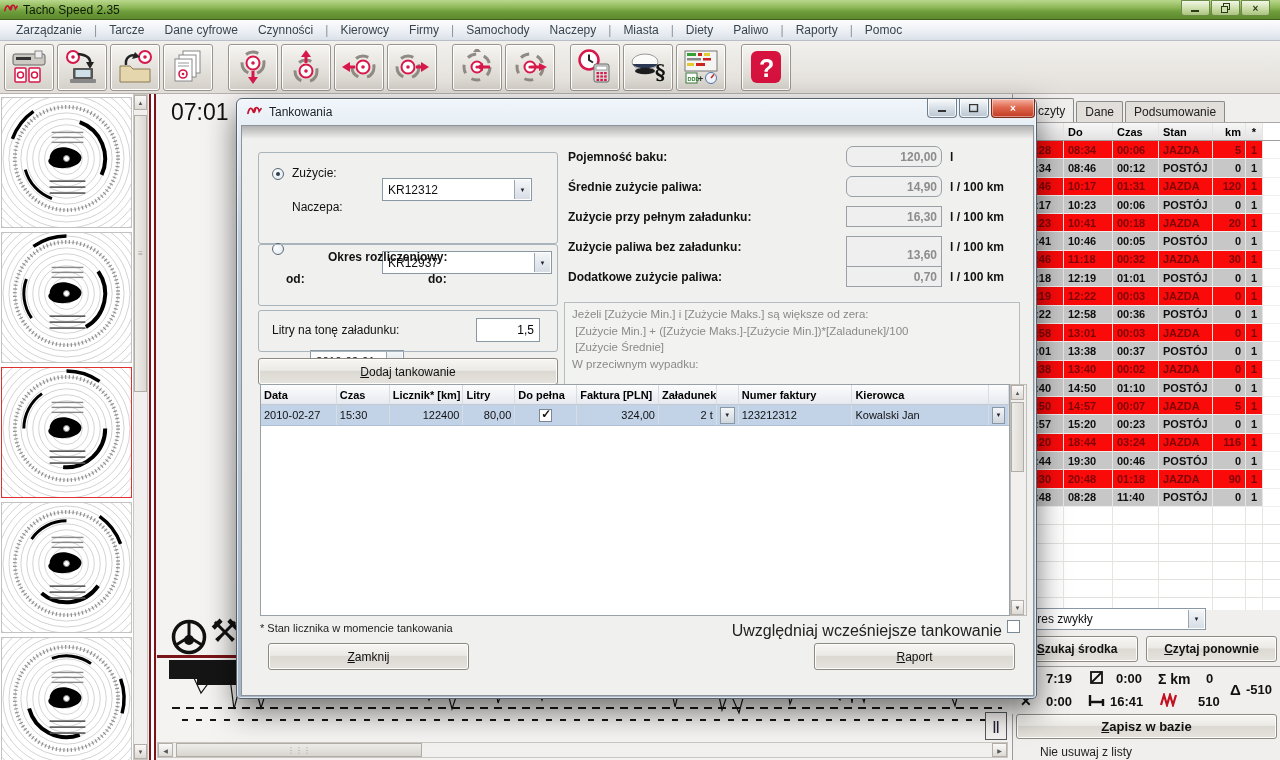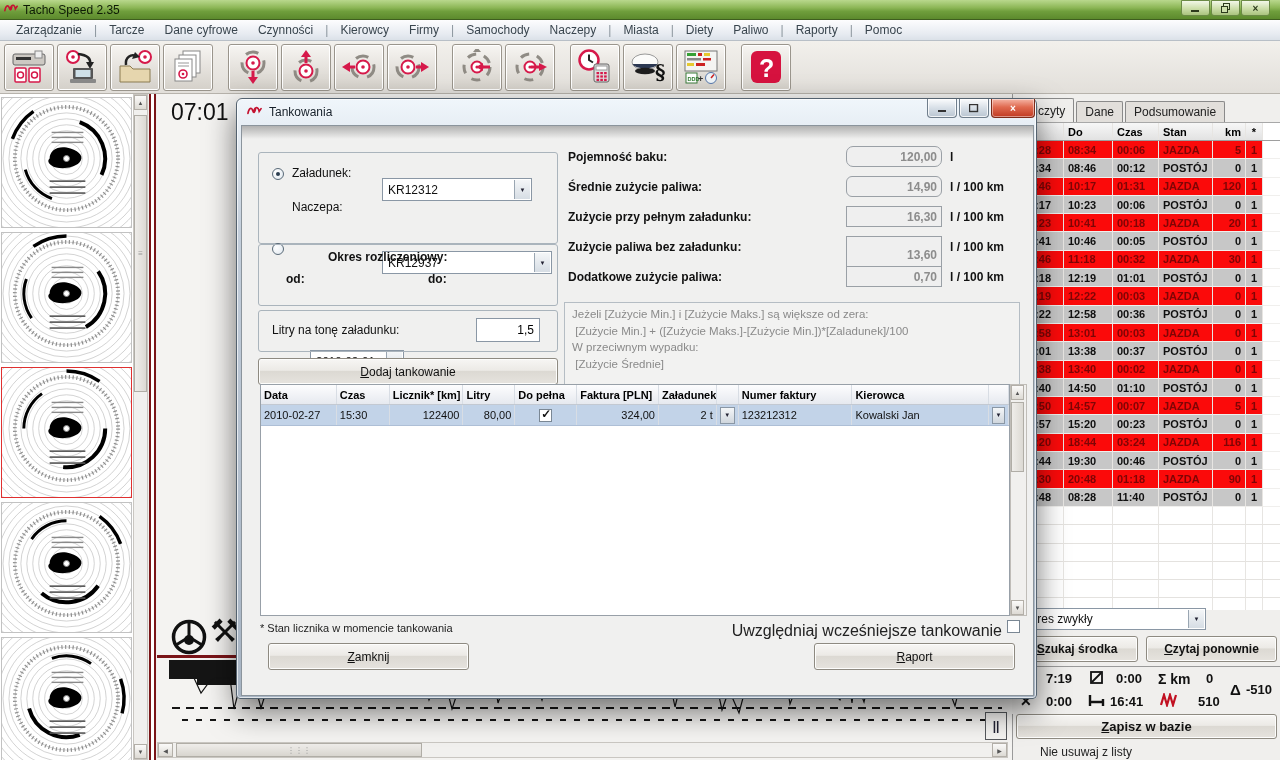--- a/index.html
+++ b/index.html
@@ -869,21 +869,21 @@
         <svg width="10" height="9">
           <rect x="0.5" y="0.5" width="8" height="7" fill="none" stroke="#333" stroke-width="1.4"></rect>
         </svg>
       </div>
     <div class="cbtn close" style="left:754px;width:44px">×</div>
 
     <div id="dlg-client">
       
       <div class="grp" style="left:16px;top:26px;width:300px;height:92px"></div>
       <span class="radio on abs" style="left:30px;top:40px"></span>
-      <span class="dlg-label" style="left:50px;top:40px">Załadunek:</span>
+      <span class="dlg-label" style="left:50px;top:40px">Zużycie:</span>
       <div class="combo abs" style="left:140px;top:34px;width:150px;height:23px">
         <span>KR12312</span>
         <span class="arrow">▼</span>
       </div>
       <span class="radio abs" style="left:30px;top:74px"></span>
       <span class="dlg-label" style="left:50px;top:74px">Naczepa:</span>
       <div class="combo abs" style="left:140px;top:66px;width:170px;height:23px">
         <span>KR12937</span>
         <span class="arrow">▼</span>
       </div>
@@ -924,21 +924,21 @@
           <span class="dlg-label b" style="left: 382px; top: 66px;">l / 100 km</span>
           <span class="dlg-label b" style="left: 0px; top: 96px;">Zużycie paliwa bez załadunku:</span>
           <div class="ro" style="left: 278px; top: 92px; width: 96px; height: 37px;">13,60</div>
           <span class="dlg-label b" style="left: 382px; top: 96px;">l / 100 km</span>
           <span class="dlg-label b" style="left: 0px; top: 126px;">Dodatkowe zużycie paliwa:</span>
           <div class="ro" style="left: 278px; top: 122px; width: 96px; height: 21px;">0,70</div>
           <span class="dlg-label b" style="left: 382px; top: 126px;">l / 100 km</span>
         </div>
 
       
-      <div id="dlg-info"><div>Jeżeli [Zużycie Min.] i [Zużycie Maks.] są większe od zera:</div><div> [Zużycie Min.] + ([Zużycie Maks.]-[Zużycie Min.])*[Zaladunek]/100</div><div>W przeciwnym wypadku:</div><div> [Zużycie Średnie]</div></div>
+      <div id="dlg-info"><div>Jeżeli [Zużycie Min.] i [Zużycie Maks.] są większe od zera:</div><div> [Zużycie Min.] + ([Zużycie Maks.]-[Zużycie Min.])*[Zaladunek]/100</div><div> [Zużycie Średnie]</div><div>W przeciwnym wypadku:</div></div>
 
       
       <div id="dlg-table">
           <div class="drow hdr">
             <div class="dc" style="width: 76px;">Data</div>
             <div class="dc" style="width: 53px;">Czas</div>
             <div class="dc" style="width: 74px;">Licznik* [km]</div>
             <div class="dc" style="width: 52px;">Litry</div>
             <div class="dc" style="width: 62px;">Do pełna</div>
             <div class="dc" style="width: 82px;">Faktura [PLN]</div>

